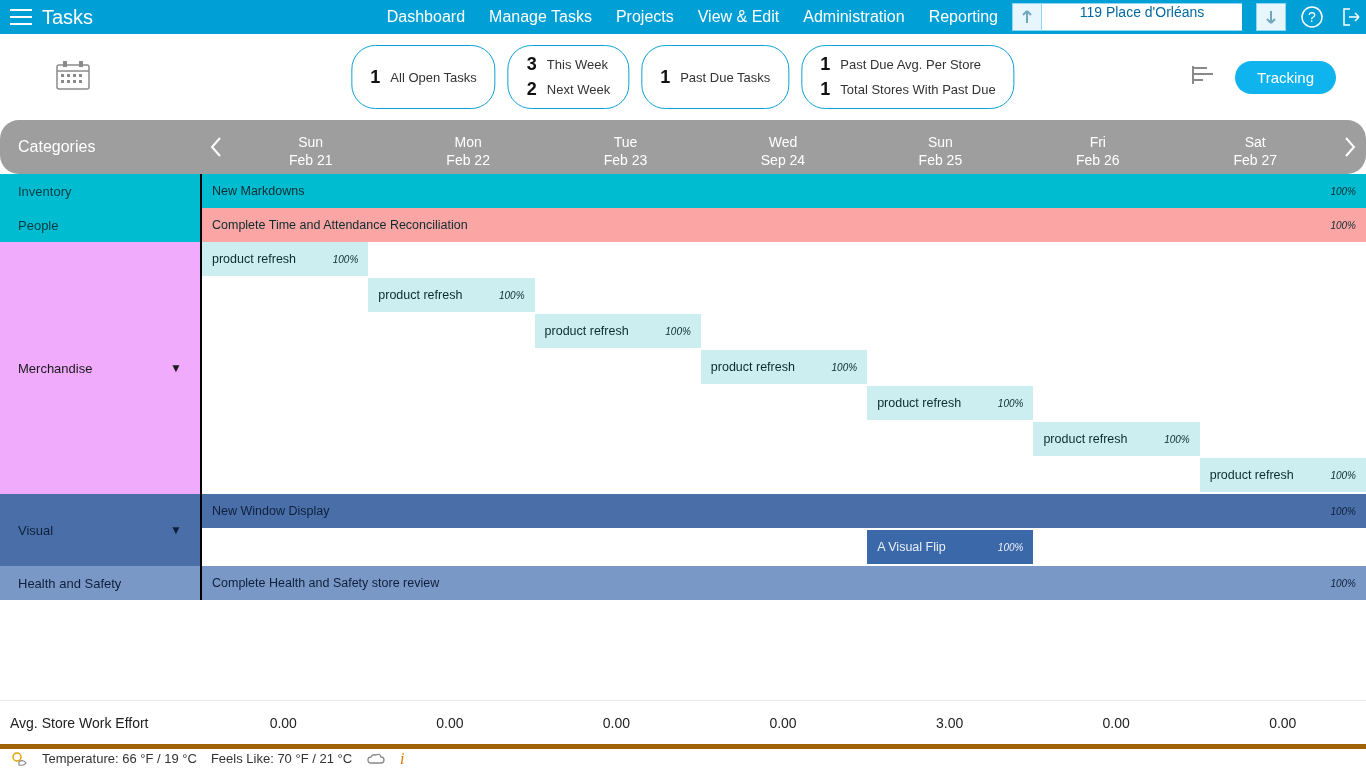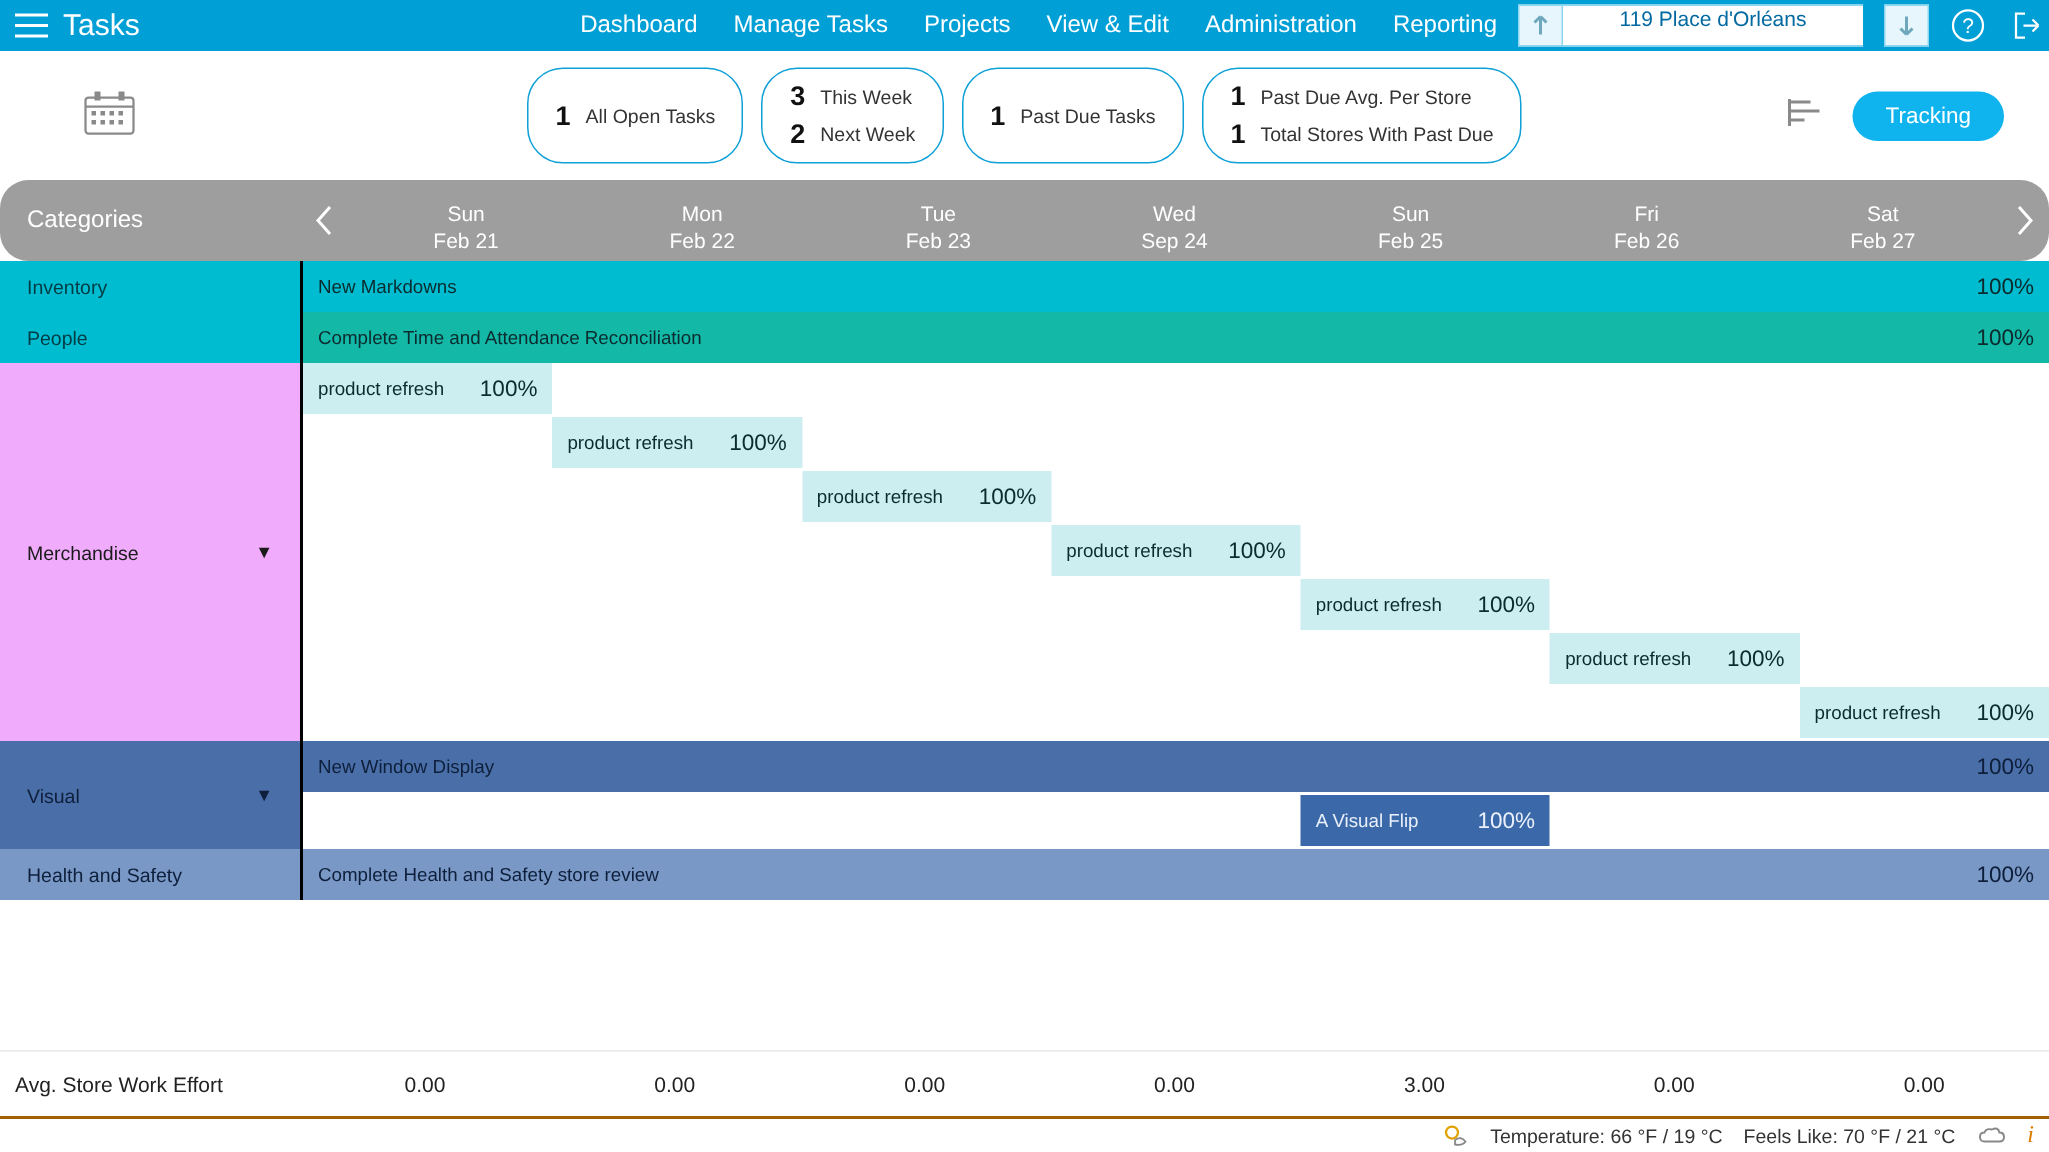--- a/index.html
+++ b/index.html
@@ -61,40 +61,40 @@
 .catcell.health    { background:#7a98c6; color:#0e1f3b; height:34px;}
 
 .lane { position:relative; }
 .lane.inventory{ height:34px;}
 .lane.people   { height:34px;}
 .lane.merch    { height:252px;}
 .lane.visual   { height:72px;}
 .lane.health   { height:34px;}
 
 .bar { position:absolute; height:34px; display:flex; align-items:center; padding:0 10px; font-size:12.5px; color:#0b2b2e;}
-.bar .pct { margin-left:auto; font-size:15px;}
+.bar .pct { margin-left:auto; font-size:10px;font-style:italic;}
 .bar.full { left:0; right:0;}
 .bar.c-teal { background:#00bcd0; }
-.bar.c-teal2{ background:#14b8a6; }
+.bar.c-teal2{ background:#fca5a5; }
 .bar.c-light{ background:#cdeef1;text-align:center; }
 .bar.c-navy { background:#4a6fa8; color:#0e1f3b;}
 .bar.c-navy2{ background:#3b68a8; color:#e9f0fa;}
 .bar.c-blue { background:#7a98c6; color:#0e1f3b;}
 
 
 .day-w { width: calc(100% / 7); }
 
 
 .effort { height:44px; display:flex; align-items:center; border-top:1px solid #e8e8e8; position:absolute; bottom:24px; left:0; right:0;}
 .effort-label { width:200px; padding-left:10px; font-size:14px; color:#222;}
 .effort-vals { flex:1; display:flex;}
 .effort-val { flex:1; text-align:center; font-size:14px; color:#222;}
 
 
-.status { position:absolute; bottom:0; left:0; right:0; height:24px; border-top:2px solid #a16207; display:flex; align-items:center; justify-content:flex-end; padding:0 10px; gap:14px; font-size:13px; color:#333; background:#fff;}
+.status { position:absolute; bottom:0; left:0; right:0; height:24px; border-top:5px solid #a16207; display:flex; align-items:center; justify-content:flex-start; padding:0 10px; gap:14px; font-size:13px; color:#333; background:#fff;}
 .status .wicon { display:inline-flex; }
 .status .info-i { color:#e07b00; font-style:italic; font-family:Georgia, serif; font-size:16px; cursor:pointer;}
 
 </style>
 </head>
 <body>
 
 <div class="topbar">
   <span class="hamburger">
     <svg width="22" height="18" viewBox="0 0 22 18">

